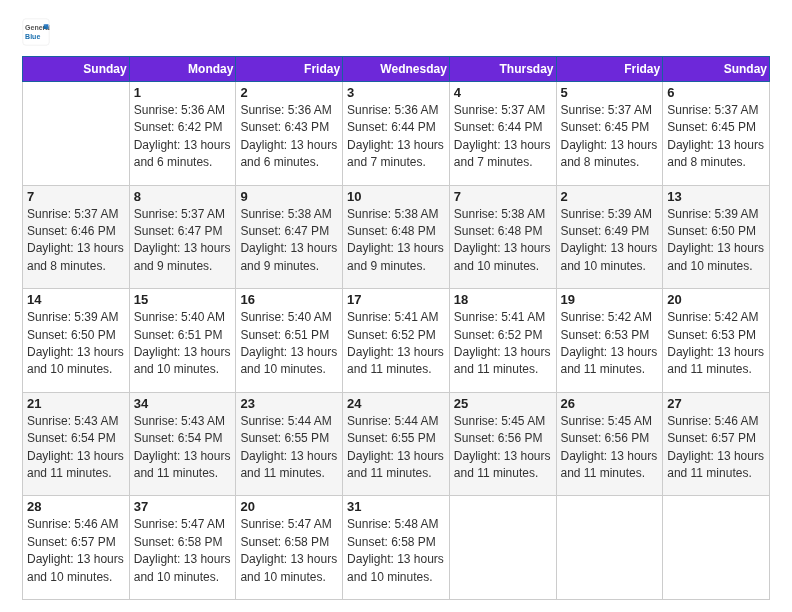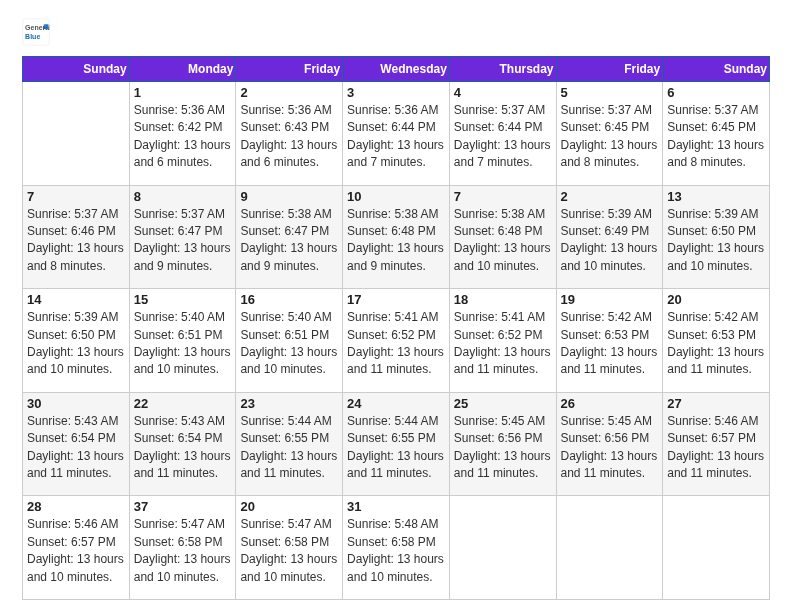--- a/index.html
+++ b/index.html
@@ -270,28 +270,28 @@
           <td>
             <span class="day-num">20</span>
             <div class="day-info" style="white-space: pre-line;">Sunrise: 5:42 AM
 Sunset: 6:53 PM
 Daylight: 13 hours
 and 11 minutes.</div>
           </td>
         </tr>
         <tr class="row-shade">
           <td>
-            <span class="day-num">30</span>
+            <span class="day-num">21</span>
             <div class="day-info" style="white-space: pre-line;">Sunrise: 5:43 AM
 Sunset: 6:54 PM
 Daylight: 13 hours
 and 11 minutes.</div>
           </td>
           <td>
-            <span class="day-num">22</span>
+            <span class="day-num">34</span>
             <div class="day-info" style="white-space: pre-line;">Sunrise: 5:43 AM
 Sunset: 6:54 PM
 Daylight: 13 hours
 and 11 minutes.</div>
           </td>
           <td>
             <span class="day-num">23</span>
             <div class="day-info" style="white-space: pre-line;">Sunrise: 5:44 AM
 Sunset: 6:55 PM
 Daylight: 13 hours

